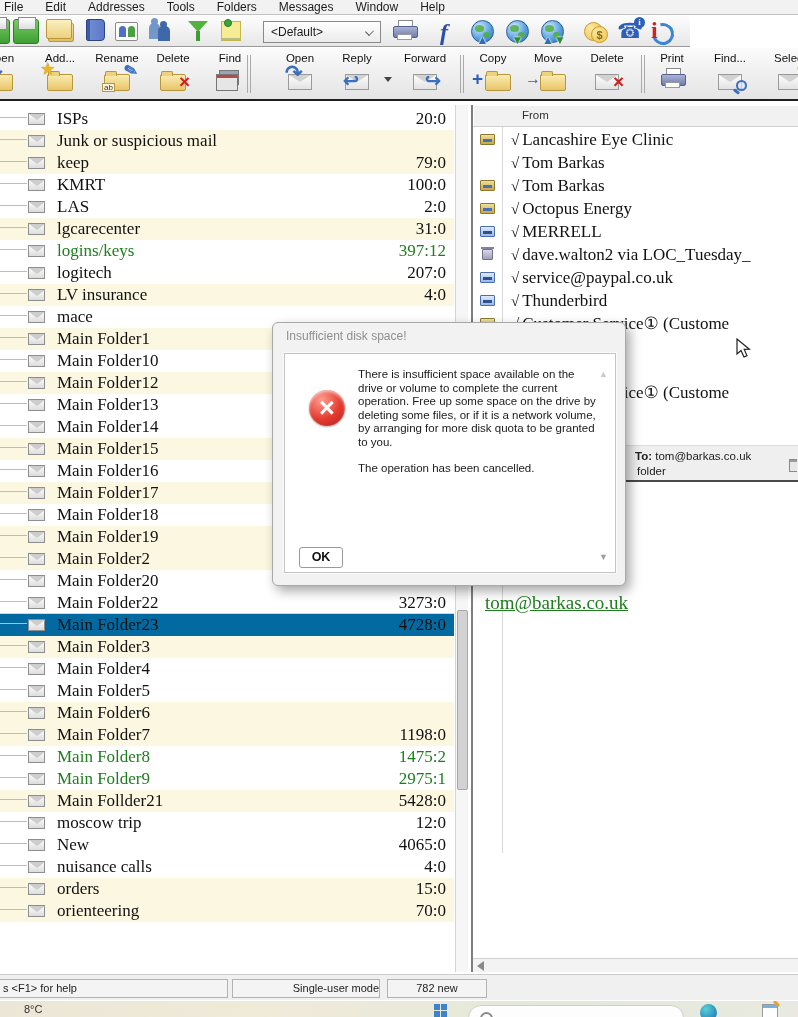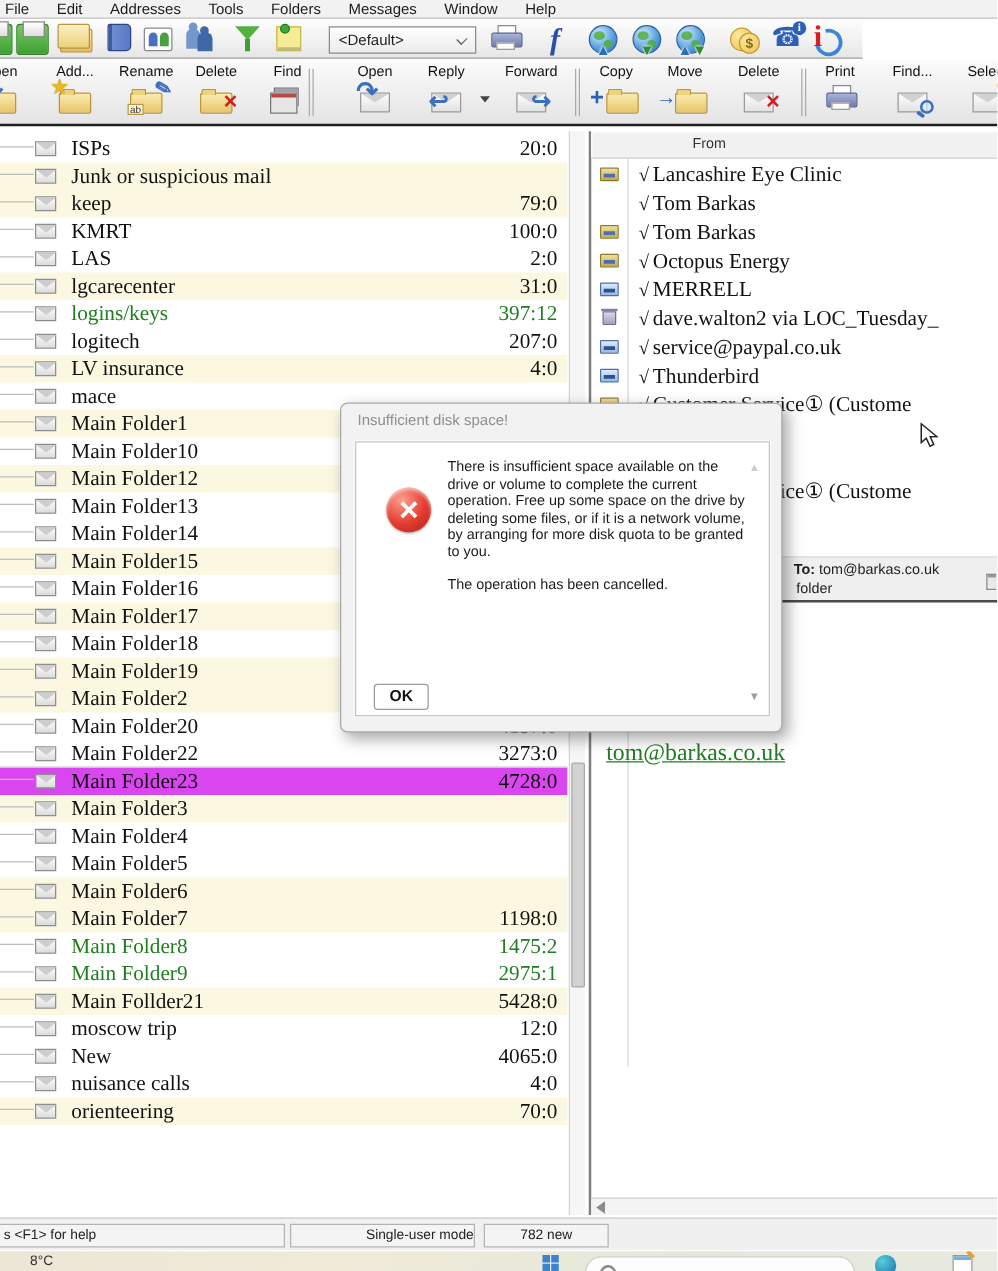--- a/index.html
+++ b/index.html
@@ -96,36 +96,36 @@
   .winlist::before { content:""; position:absolute; left:-4px; top:3px; width:20px; height:15px; background:#e6e6e6; border:1px solid #777; box-shadow:inset 0 3px 0 #b84a42; }
   .mag { position:absolute; right:0; bottom:2px; width:11px; height:11px; border:2px solid #3b6fc0; border-radius:50%; background:rgba(220,235,255,.6); z-index:2; }
   .mag::after { content:""; position:absolute; left:-5px; top:8px; width:7px; height:3px; background:#3b6fc0; transform:rotate(35deg); border-radius:2px; }
   .tb2-sep { position:absolute; top:7px; height:38px; width:4px; border-left:1px solid #aaa; border-right:1px solid #aaa; }
   .tb2-caret { position:absolute; width:0; height:0; border-left:4px solid transparent; border-right:4px solid transparent; border-top:5px solid #444; }
 
   
   .left-panel { position:absolute; left:0; top:105px; width:454px; height:869px; background:#fff; overflow:hidden; padding-top:3px; }
   .frow { position:relative; height:22px; font-family:"Liberation Serif",serif; font-size:17px; color:#111; }
   .frow.hl { background:#fbf7e0; }
-  .frow.sel { background:#d946ef; outline:1px solid #d4d4d4;padding-left:20px; }
+  .frow.sel { background:#0369a1; outline:1px solid #d4d4d4;padding-left:20px; }
   .frow.unread, .frow.unread .fcount { color:#1e7e1e; }
   .tree { position:absolute; left:0; top:9px; width:27px; border-top:1px solid #bdbdbd; }
   .fenv { position:absolute; left:28px; top:5px; width:17px; height:12px;
     background:linear-gradient(#fefefe,#dcdcdc); border:1px solid #8e8e8e; }
   .fenv::before { content:""; position:absolute; left:0; top:0; border-left:8px solid transparent; border-right:8px solid transparent; border-top:6px solid #cdcdcd; }
   .fname { position:absolute; left:57px; top:0; line-height:22px; white-space:nowrap; }
   .fcount { position:absolute; right:8px; top:0; line-height:22px; }
   .vscroll { position:absolute; left:455px; top:105px; width:13px; height:867px; background:#f6f6f6; border-left:1px solid #d5d5d5; }
   .vthumb { position:absolute; left:1px; top:505px; width:11px; height:180px; background:#d2d2d2; border:1px solid #a8a8a8; border-radius:2px; }
 
   
   .right-panel { position:absolute; left:471px; top:105px; width:327px; height:867px; background:#fff; border-left:2px solid #7e7e7e; }
   .mheader { position:absolute; left:0; top:0; width:100%; height:22px; background:#f1f1f1;
     border-bottom:1px solid #d0d0d0; box-shadow:inset 1px 1px 0 #fff; }
-  .mheader .fromlbl { position:absolute; left:49px; top:4px; font-size:11.5px; color:#333;margin-left:32px; }
+  .mheader .fromlbl { position:absolute; left:49px; top:4px; font-size:11.5px; color:#333; }
   .gutterline { position:absolute; left:29px; top:0; bottom:119px; border-left:1px solid #d8d8d8; }
   .mrow { position:absolute; left:0; width:100%; height:23px; font-family:"Liberation Serif",serif; font-size:17px; color:#111; }
   .gico { position:absolute; left:7px; top:6px; width:15px; height:11px; border-radius:1px; }
   .g-tan { background:linear-gradient(#efe09a,#c8a84a); border:1px solid #8a7a30; }
   .g-tan::after, .g-blue::after { content:""; position:absolute; left:2px; right:2px; bottom:2px; height:3px; background:#4a6fb8; }
   .g-blue { background:linear-gradient(#dfeafc,#9ab8e4); border:1px solid #4a6fa8; }
   .g-blue::after { background:#2c5090; }
   .g-trash { background:linear-gradient(#d8d8e8,#a0a0bc); border:1px solid #707088; width:11px; left:9px; }
   .g-trash::before { content:""; position:absolute; left:-2px; top:-3px; width:13px; height:2px; background:#8080a0; }
   .mfrom { position:absolute; left:38px; top:0; line-height:23px; white-space:nowrap; }
@@ -512,20 +512,26 @@
   </div>
         <div class="frow">
     <span class="tree"></span>
     <span class="fenv"></span>
     <span class="fname">nuisance calls</span>
     <span class="fcount">4:0</span>
   </div>
         <div class="frow hl">
     <span class="tree"></span>
     <span class="fenv"></span>
+    <span class="fname">orders</span>
+    <span class="fcount">15:0</span>
+  </div>
+        <div class="frow hl">
+    <span class="tree"></span>
+    <span class="fenv"></span>
     <span class="fname">orienteering</span>
     <span class="fcount">70:0</span>
   </div>
       </div>
   </div>
   <div class="vscroll">
     <div class="vthumb"></div>
   </div>
 
   <div class="right-panel">

